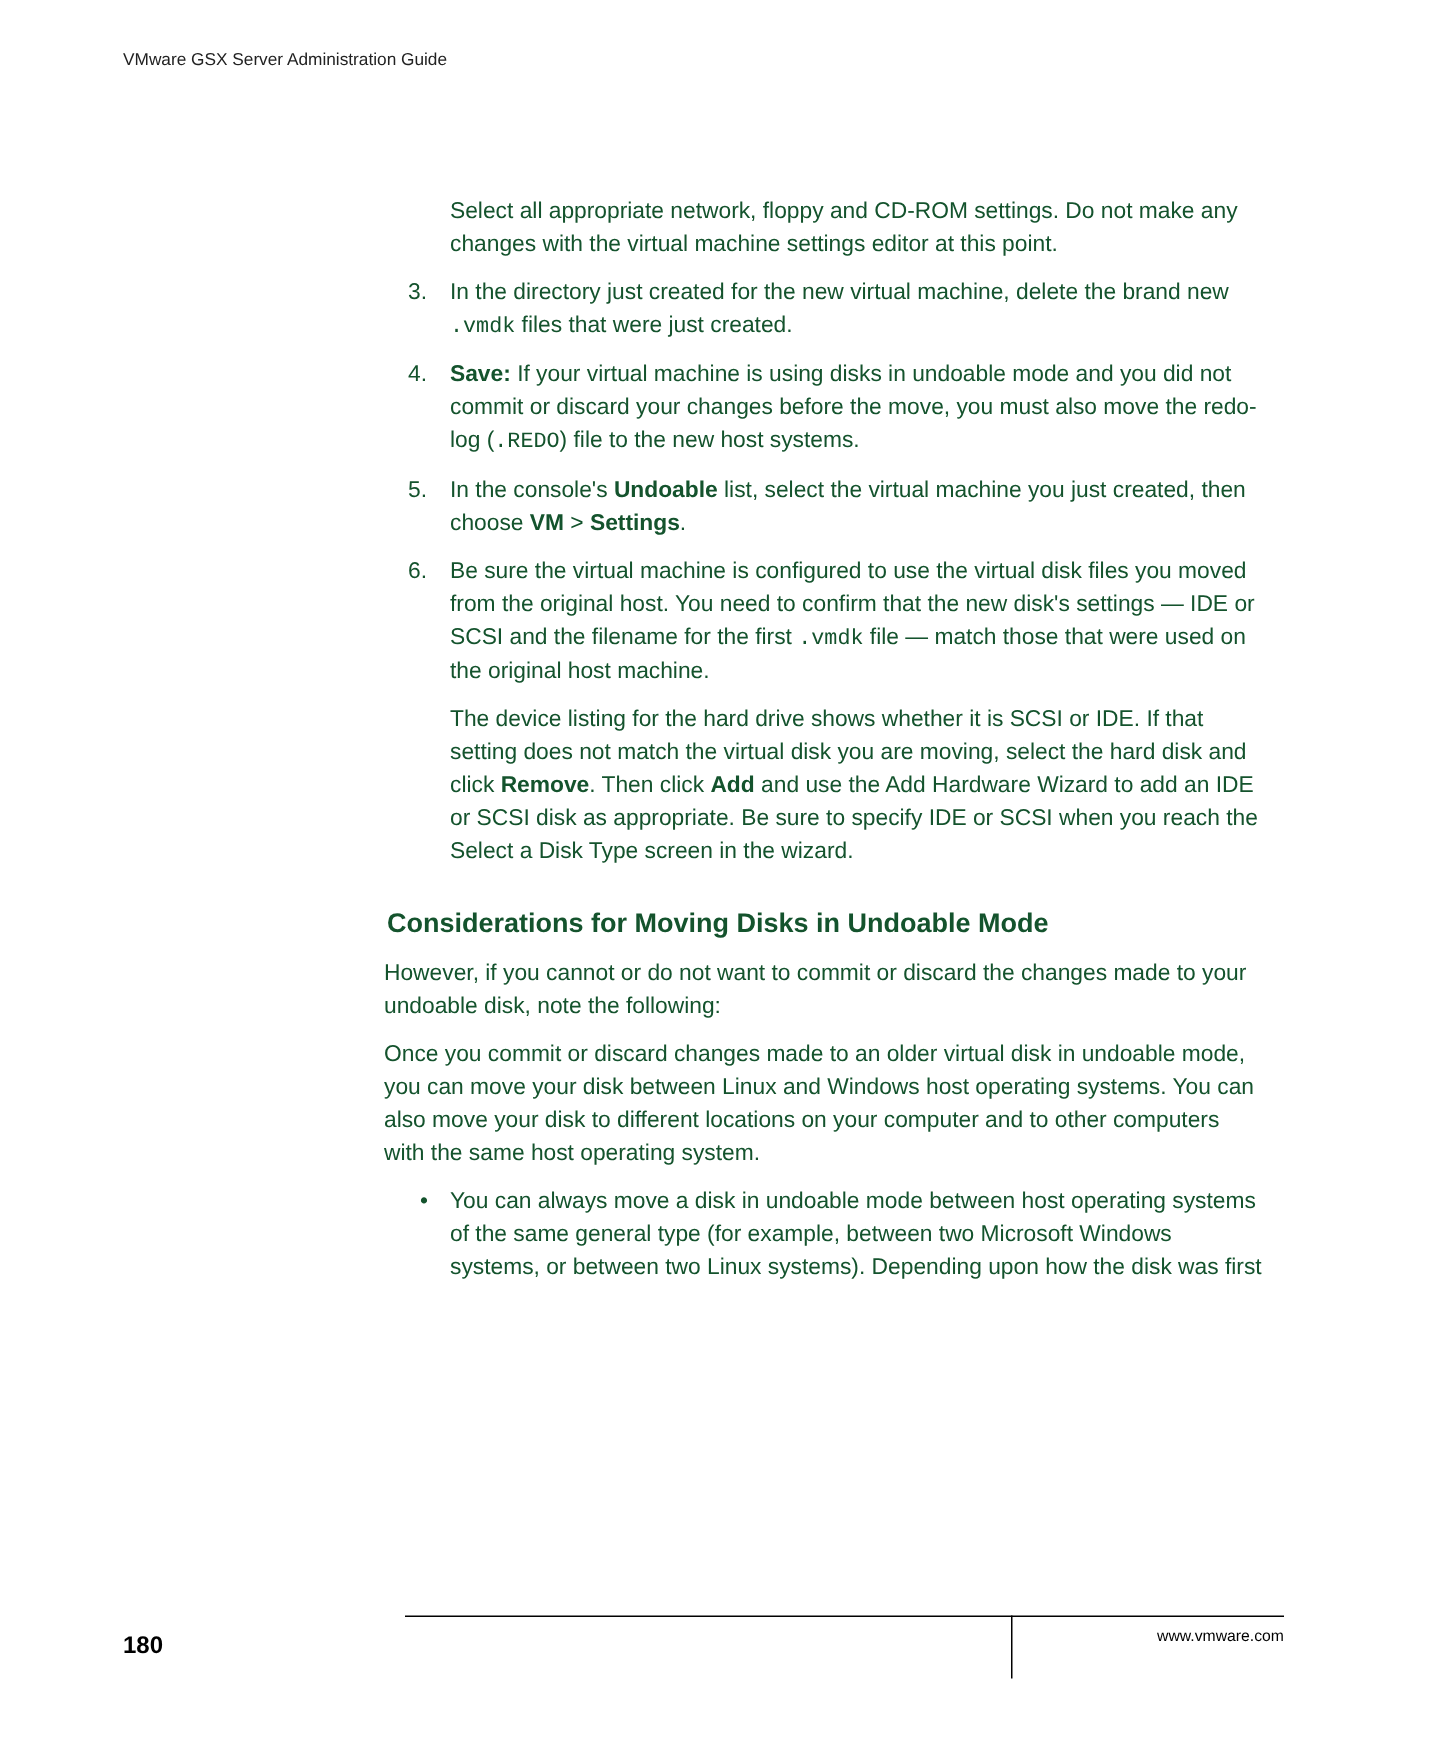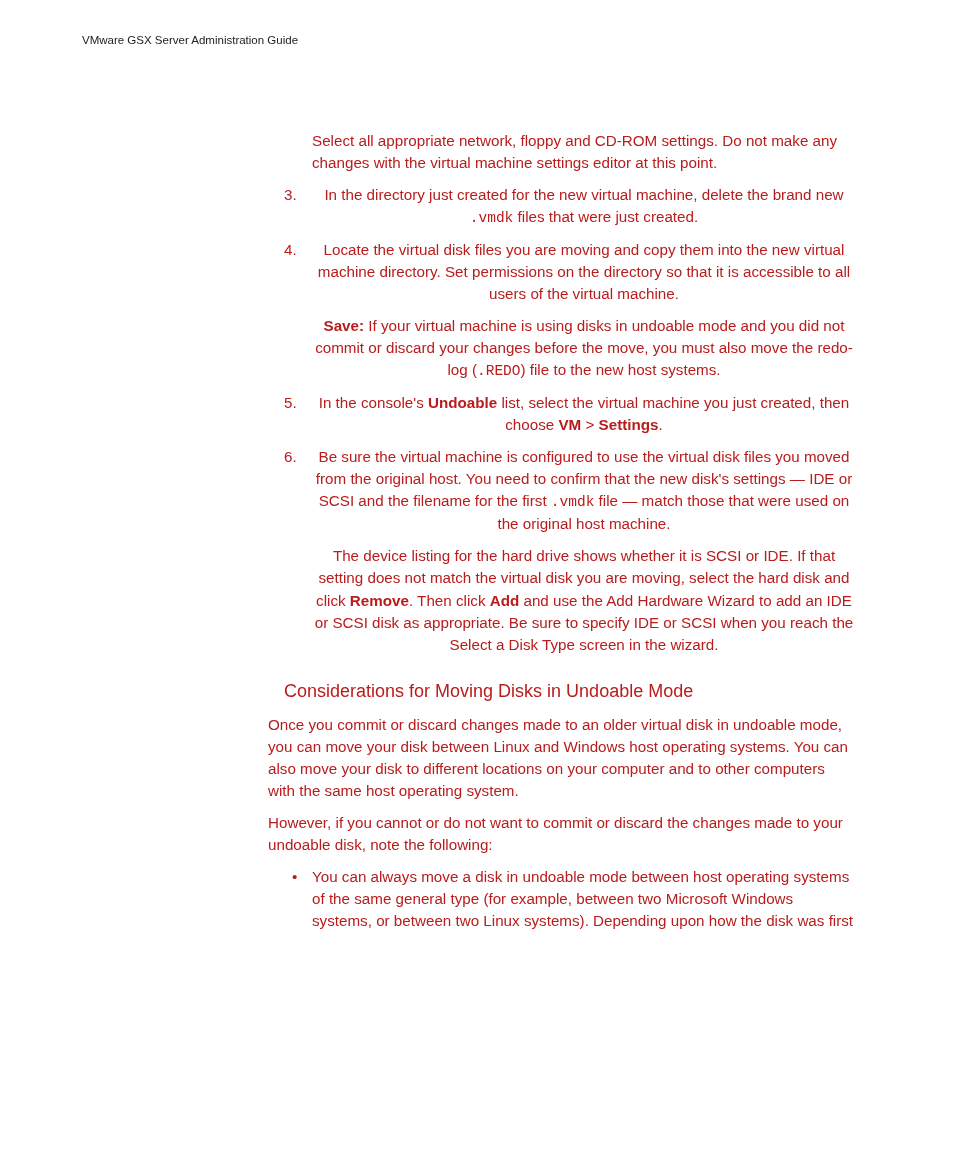--- a/index.html
+++ b/index.html
@@ -22,50 +22,50 @@
   .running-header {
     position: absolute;
     top: 34px;
     left: 82px;
     font-size: 11.5px;
     color: #222;
   }
   .content {
     position: absolute;
     top: 130px;
-    left: 268px;
+    left: 256px;
     width: 588px;
     font-size: 15.2px;
     line-height: 1.45;
-    color: #b91c1c;
+    color: #14532d;
   }
   .content p { margin: 0 0 10px 0; }
   ol.numbered {
     list-style: none;
     padding: 0;
     margin: 0;
   }
   ol.numbered > li {
     position: relative;
     padding-left: 44px;
     margin: 0 0 10px 0;
   }
   ol.numbered > li > .num {
     position: absolute;
     left: 16px;
     top: 0;
   }
-  ol.numbered > li p { margin: 0 0 10px 0; text-align: center; }
+  ol.numbered > li p { margin: 0 0 10px 0; }
   ol.numbered > li p:last-child { margin-bottom: 0; }
   .bold   { font-weight: 700; }
   .mono   { font-family: "Courier New", Courier, monospace; font-size: 14.5px; }
   h2.section {
     font-size: 18px;
-    font-weight: 400;
-    margin: 22px 0 10px 16px;
+    font-weight: 700;
+    margin: 22px 0 10px 2px;
   }
   ul.bullets {
     list-style: none;
     padding: 0;
     margin: 0;
   }
   ul.bullets > li {
     position: relative;
     padding-left: 44px;
     margin: 0 0 6px 0;
@@ -128,21 +128,20 @@
 
       <li>
         <span class="num">3.</span>
         <p>
           <span>In the directory just created for the new virtual machine, delete the brand new </span><span class="mono">.vmdk</span><span> files that were just created.</span>
         </p>
       </li>
 
       <li>
         <span class="num">4.</span>
-        <p>Locate the virtual disk files you are moving and copy them into the new virtual machine directory. Set permissions on the directory so that it is accessible to all users of the virtual machine.</p>
         <p>
           <span class="bold">Save:</span><span>  If your virtual machine is using disks in undoable mode and you did not commit or discard your changes before the move, you must also move the redo-log (</span><span class="mono">.REDO</span><span>) file to the new host systems.</span>
         </p>
       </li>
 
       <li>
         <span class="num">5.</span>
         <p>
           <span>In the console's </span><span class="bold">Undoable</span><span> list, select the virtual machine you just created, then choose </span><span class="bold">VM</span><span> &gt; </span><span class="bold">Settings</span><span>.</span>
         </p>
@@ -155,23 +154,29 @@
         </p>
         <p>
           <span>The device listing for the hard drive shows whether it is SCSI or IDE. If that setting does not match the virtual disk you are moving, select the hard disk and click </span><span class="bold">Remove</span><span>. Then click </span><span class="bold">Add</span><span> and use the Add Hardware Wizard to add an IDE or SCSI disk as appropriate. Be sure to specify IDE or SCSI when you reach the Select a Disk Type screen in the wizard.</span>
         </p>
       </li>
 
     </ol>
 
     <h2 class="section">Considerations for Moving Disks in Undoable Mode</h2>
 
+    <p>However, if you cannot or do not want to commit or discard the changes made to your undoable disk, note the following:</p>
     <p>Once you commit or discard changes made to an older virtual disk in undoable mode, you can move your disk between Linux and Windows host operating systems. You can also move your disk to different locations on your computer and to other computers with the same host operating system.</p>
-    <p>However, if you cannot or do not want to commit or discard the changes made to your undoable disk, note the following:</p>
 
     <ul class="bullets">
       <li>You can always move a disk in undoable mode between host operating systems of the same general type (for example, between two Microsoft Windows systems, or between two Linux systems). Depending upon how the disk was first</li>
     </ul>
 
   </div>
 
+  <div class="footer">
+    <div class="footer-rule"></div>
+    <div class="footer-sep"></div>
+    <div class="page-number">180</div>
+    <div class="footer-url">www.vmware.com</div>
+  </div>
 
 </div>
 
 </body></html>

